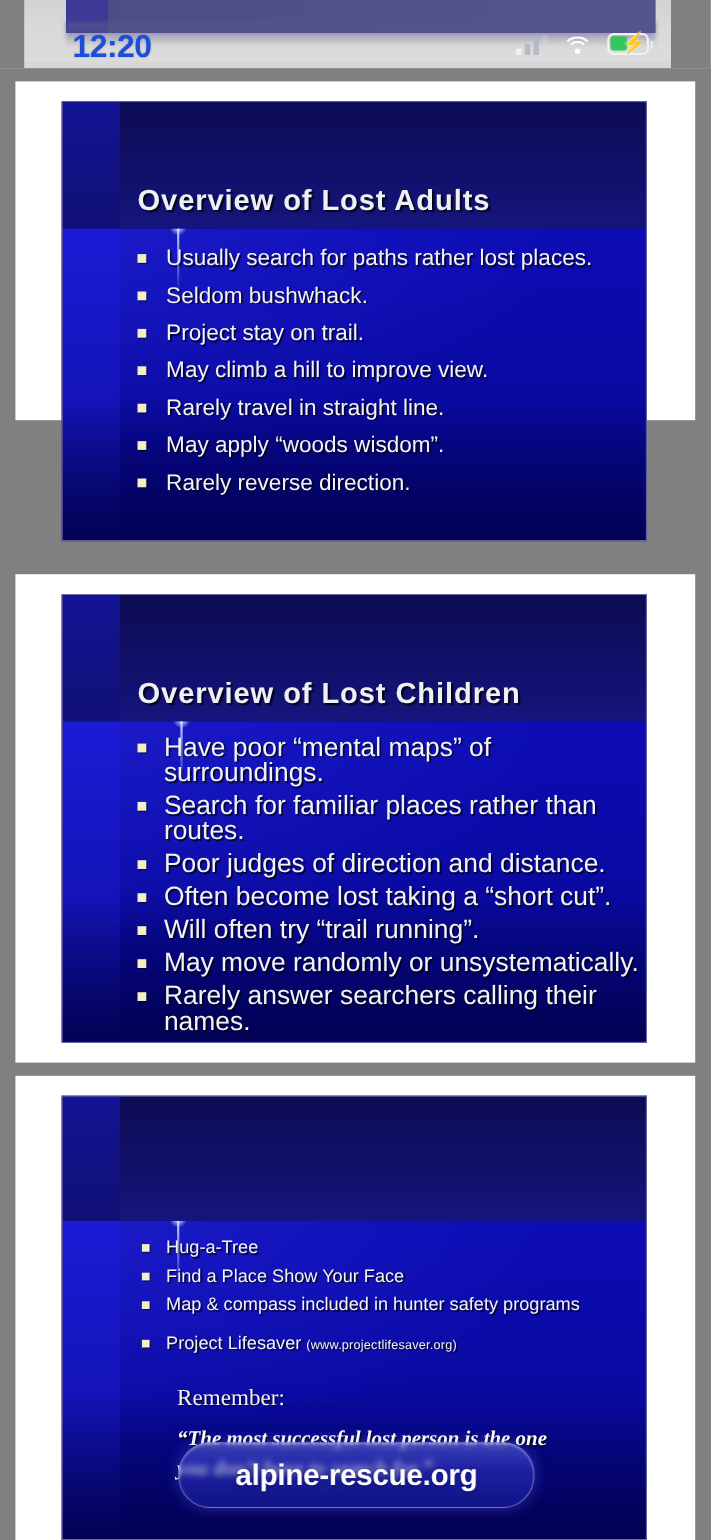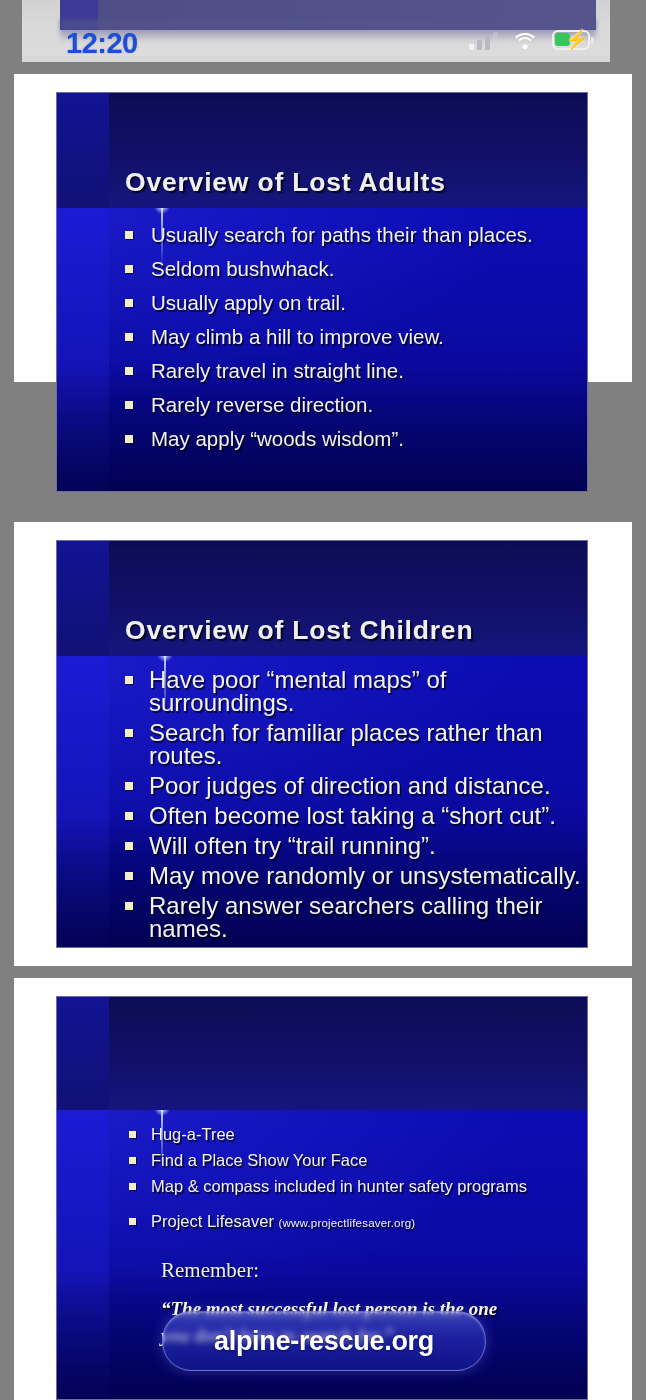--- a/index.html
+++ b/index.html
@@ -358,27 +358,27 @@
       <div class="header-ribbon"></div>
       <div class="slide-title">Overview of Lost Adults</div>
     </div>
     <div class="slide-body">
       <div class="body-ribbon"></div>
       <div class="sparkle" style="left:45px; top:-62px;">
         <div class="v"></div>
           <div class="core"></div>
       </div>
       <ul class="bullets" id="list-1">
-        <li><span class="bsq"></span><span>Usually search for paths their than places.</span></li>
+        <li><span class="bsq"></span><span>Usually search for paths rather lost places.</span></li>
         <li><span class="bsq"></span><span>Seldom bushwhack.</span></li>
-        <li><span class="bsq"></span><span>Usually apply on trail.</span></li>
+        <li><span class="bsq"></span><span>Project stay on trail.</span></li>
         <li><span class="bsq"></span><span>May climb a hill to improve view.</span></li>
         <li><span class="bsq"></span><span>Rarely travel in straight line.</span></li>
+        <li><span class="bsq"></span><span>May apply “woods wisdom”.</span></li>
         <li><span class="bsq"></span><span>Rarely reverse direction.</span></li>
-        <li><span class="bsq"></span><span>May apply “woods wisdom”.</span></li>
       </ul>
       <div class="body-wash"></div>
     </div>
   </div>
 </div>
 
 <div class="card" id="card-2">
   <div class="slide" id="slide-2">
     <div class="slide-header">
       <div class="header-ribbon"></div>

